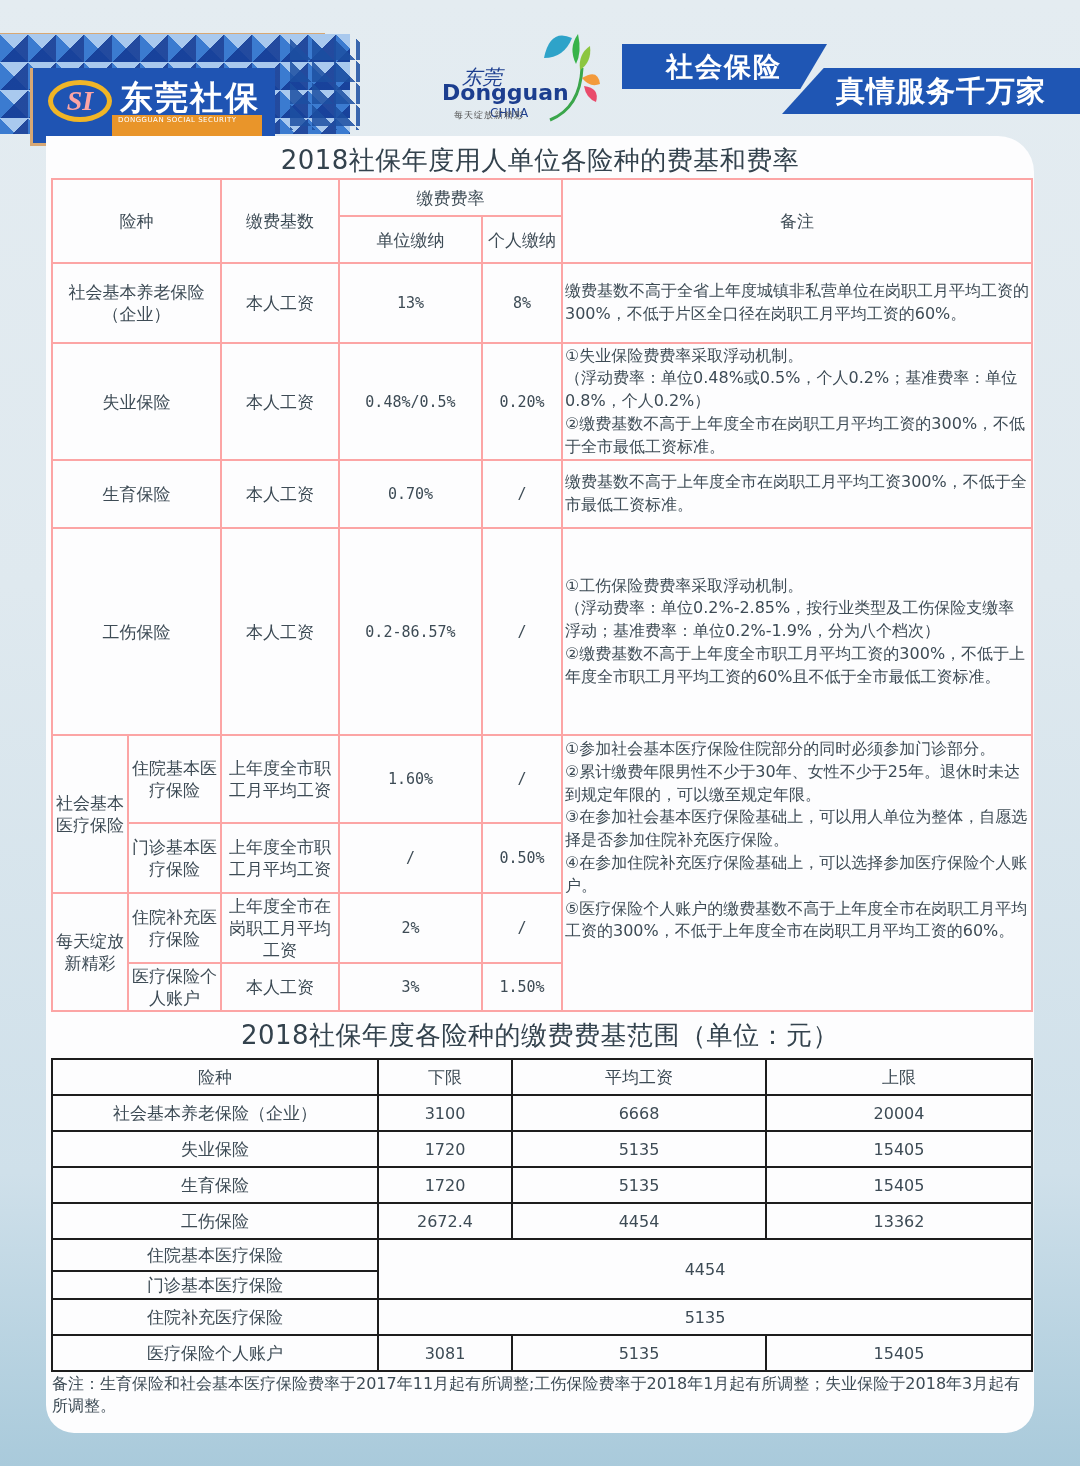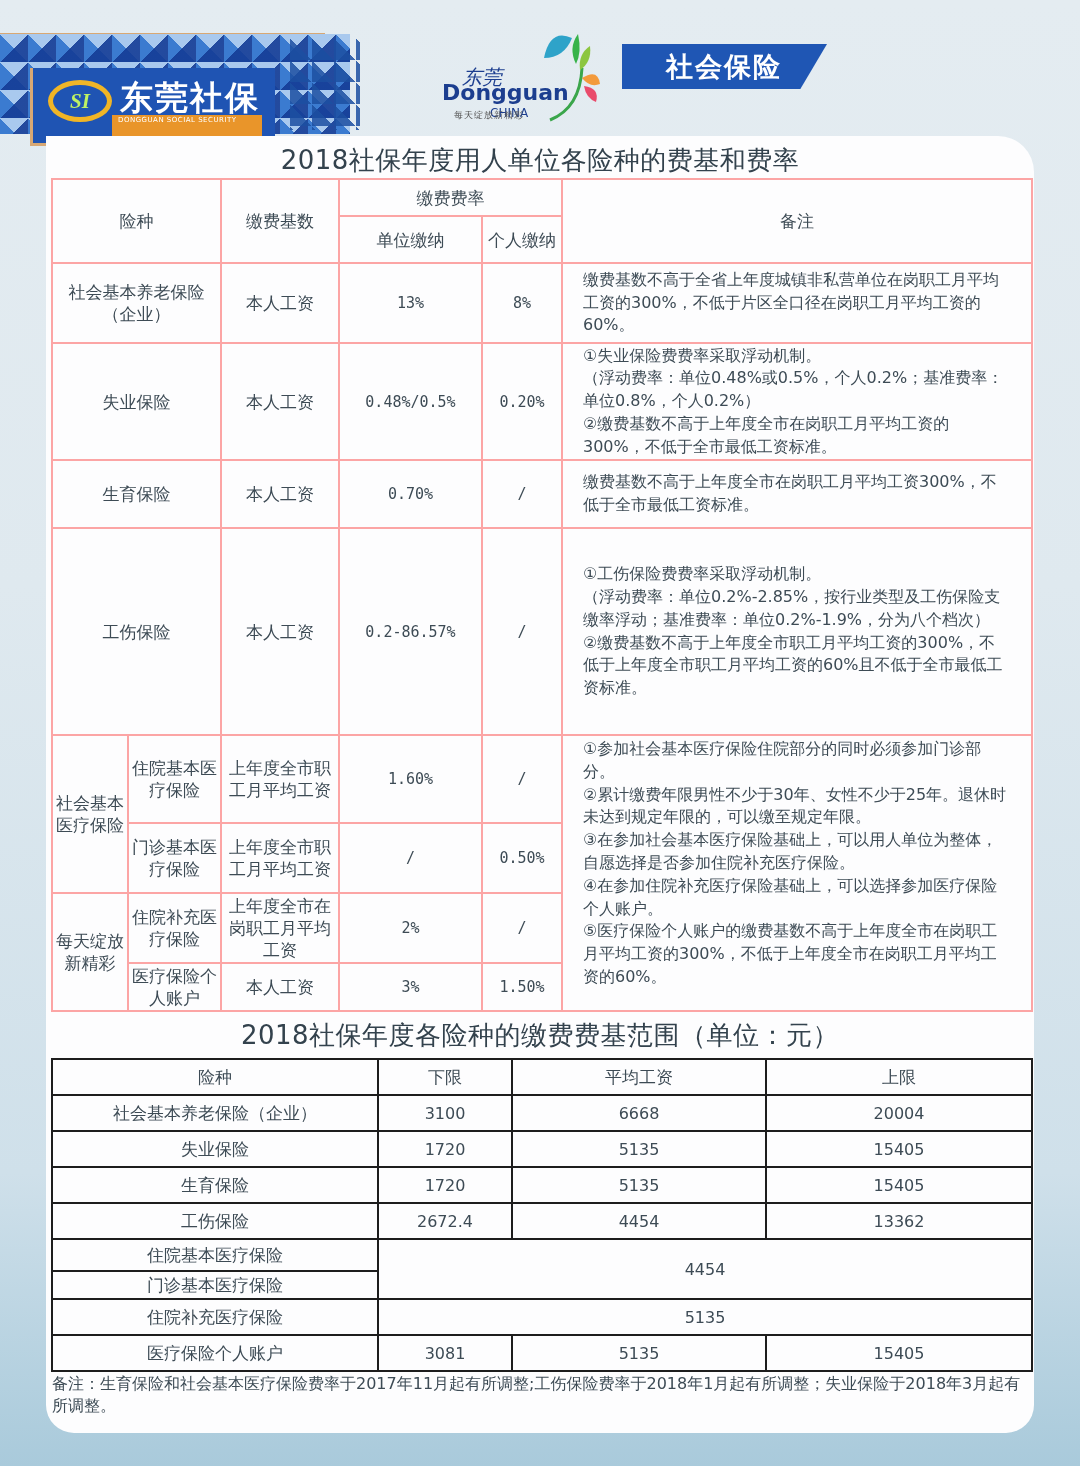--- a/index.html
+++ b/index.html
@@ -29,21 +29,21 @@
     position: absolute; left: 30px; top: 68px; width: 245px; height: 78px;
     background: #1f54b3;
     border-left: 3px solid #d8a874;
     border-bottom: 3px solid #d8a874;
   }
   .si-logo {
     position: absolute; left: 48px; top: 80px; width: 64px; height: 42px;
     border-radius: 50%;
     border: 5px solid #f0b526;
     background: #1f54b3;
-    color: #bef264; font-weight: bold; font-size: 21px; font-style: italic;
+    color: #fca5a5; font-weight: bold; font-size: 28px; font-style: italic;
     display: flex; align-items: center; justify-content: center;
     font-family: "Liberation Serif", serif;
   }
   .brand-name {
     position: absolute; left: 120px; top: 76px; color: #fff;
     font-size: 33px; font-weight: bold; letter-spacing: 2px;
   }
   .brand-sub {
     position: absolute; left: 112px; top: 115px; width: 150px; height: 28px;
     background: #e9952a; color: #fff; font-size: 7px; line-height: 11px;
@@ -80,21 +80,21 @@
     font-size: 26px; color: #33424d; letter-spacing: 0.5px;
   }
   
   table { border-collapse: collapse; position: absolute; table-layout: fixed; }
   .t1 { left: 51px; top: 178px; width: 980px; }
   .t1 td, .t1 th {
     border: 2px solid #fca5a5;
     font-weight: normal; font-size: 17px; color: #3d4b55;
     text-align: center; vertical-align: middle; line-height: 22px;
   }
-  .t1 td.note { text-align: left; font-size: 16px; line-height: 22.8px; padding: 0 20px; vertical-align: middle; margin-top: 39px; }
+  .t1 td.note { text-align: left; font-size: 16px; line-height: 22.8px; padding: 0 2px; vertical-align: middle; margin-top: 39px; }
   .t1 td.num { font-family: "DejaVu Sans Mono", "Liberation Mono", monospace; font-size: 15px; }
   .t2 { left: 51px; top: 1058px; width: 980px; }
   .t2 td {
     border: 2px solid #1d1d1d; text-align: center; vertical-align: middle;
     font-size: 17px; color: #3d4b55; height: 36px;
   }
   .t2 td.num { font-size: 16px; }
   .footnote {
     position: absolute; left: 52px; top: 1373px; width: 980px;
     font-size: 16px; line-height: 22px; color: #3d4b55;
@@ -121,20 +121,21 @@
       <path d="M62 50 Q78 40 80 56 Q70 60 62 50Z" fill="#f39a3b"></path>
       <path d="M64 58 Q80 60 76 74 Q66 70 64 58Z" fill="#e94b6b"></path>
     </svg>
     <div class="city-cn">东莞</div>
     <div class="city-china">CHINA</div>
     <div class="city-en">Dongguan</div>
     <div class="city-slogan">每天绽放新精彩</div>
   </div>
 
   <div class="banner1">社会保险</div>
+  <div class="banner2">真情服务千万家</div>
 </div>
 
 <div class="card"></div>
 
 <div class="section-title" style="top:143px;">2018社保年度用人单位各险种的费基和费率</div>
 
 <table class="t1">
   <colgroup>
     <col style="width:76px">
       <col style="width:93px">

